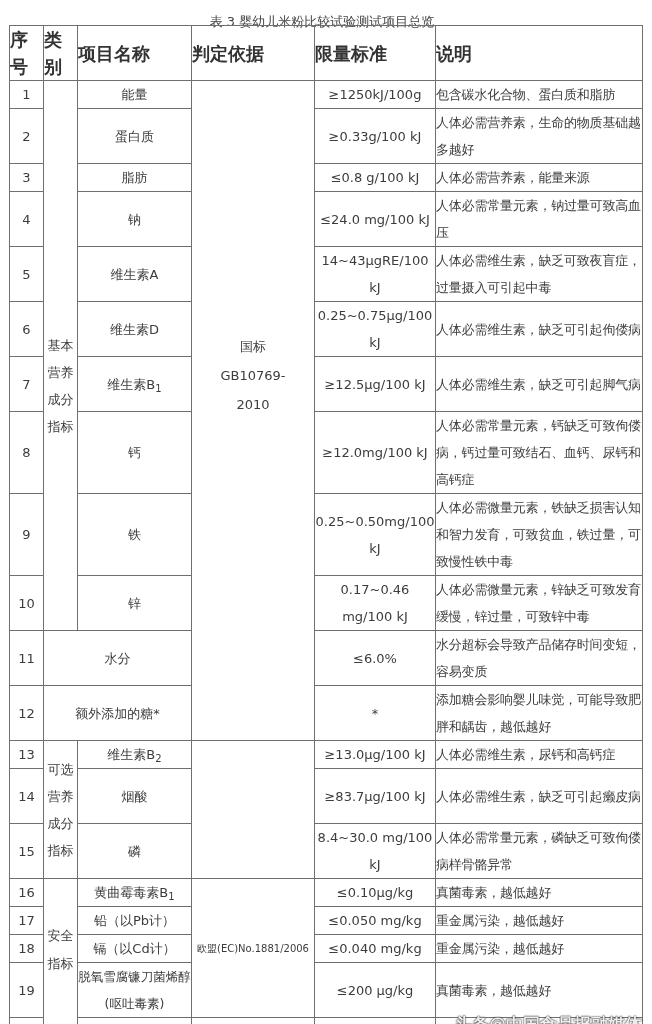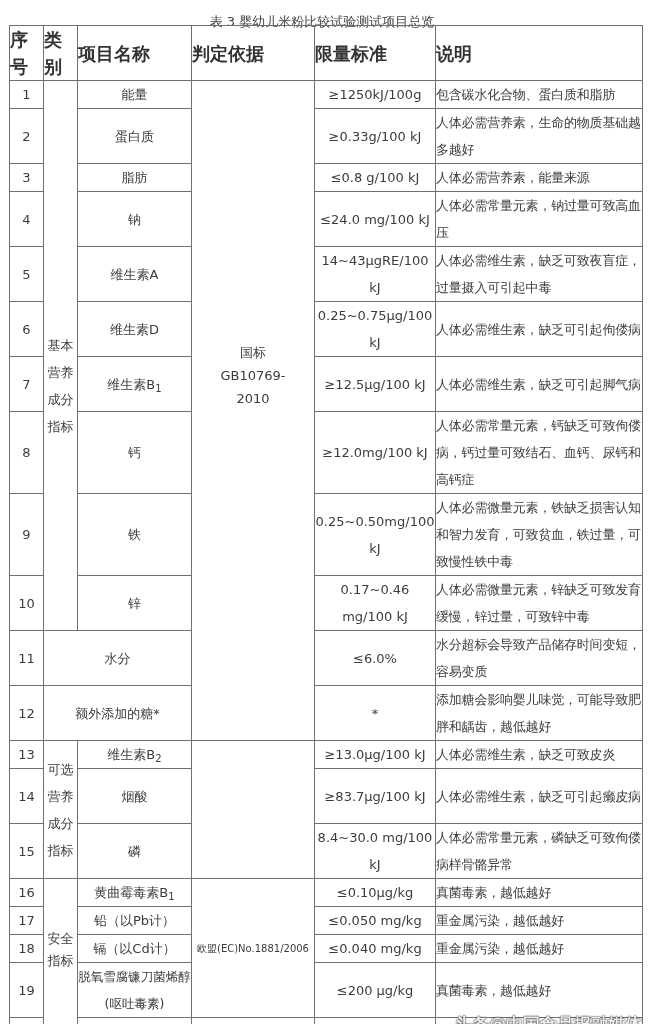--- a/index.html
+++ b/index.html
@@ -47,21 +47,21 @@
   </thead>
   <tbody>
 
     <tr style="height:28px">
       <td class="c">1</td>
       <td rowspan="10" class="cat">
         <div style="width:26px;margin:0 auto;word-break:break-all;line-height:27px;padding-top:60px;">基本营养成分指标</div>
       </td>
       <td class="c">能量</td>
       <td rowspan="12" class="c">
-        <div style="width:90px;margin:16px auto;line-height:23px;padding-bottom:70px;">国标GB10769-2010</div>
+        <div style="width:90px;margin:16px auto;line-height:29px;padding-bottom:70px;">国标GB10769-2010</div>
       </td>
       <td class="l">≥1250kJ/100g</td>
       <td class="l2">包含碳水化合物、蛋白质和脂肪</td>
     </tr>
 
     <tr style="height:55px">
       <td class="c">2</td>
       <td class="c">蛋白质</td>
       <td class="l">≥0.33g/100 kJ</td>
       <td class="l2">人体必需营养素，生命的物质基础越多越好</td>
@@ -138,41 +138,41 @@
     </tr>
 
     <tr style="height:28px">
       <td class="c">13</td>
       <td rowspan="3" class="cat">
         <div style="width:26px;margin:0 auto;word-break:break-all;line-height:27px;">可选营养成分指标</div>
       </td>
       <td class="c"><span>维生素B</span><sub>2</sub></td>
       <td rowspan="3"></td>
       <td class="l">≥13.0μg/100 kJ</td>
-      <td class="l2">人体必需维生素，缺乏可致皮炎</td>
+      <td class="l2">人体必需维生素，尿钙和高钙症</td>
     </tr>
 
     <tr style="height:55px">
       <td class="c">14</td>
       <td class="c">烟酸</td>
       <td class="l">≥83.7μg/100 kJ</td>
       <td class="l2">人体必需维生素，缺乏可引起癞皮病</td>
     </tr>
 
     <tr style="height:55px">
       <td class="c">15</td>
       <td class="c">磷</td>
       <td class="l">8.4~30.0 mg/100 kJ</td>
       <td class="l2">人体必需常量元素，磷缺乏可致佝偻病样骨骼异常</td>
     </tr>
 
     <tr style="height:28px">
       <td class="c">16</td>
       <td rowspan="5" class="cat">
-        <div style="width:26px;margin:0 auto;word-break:break-all;line-height:22px;padding-bottom:25px;">安全指标</div>
+        <div style="width:26px;margin:0 auto;word-break:break-all;line-height:28px;padding-bottom:25px;">安全指标</div>
       </td>
       <td class="c"><span>黄曲霉毒素B</span><sub>1</sub></td>
       <td rowspan="4" class="c">
         <div style="line-height:15px;white-space:normal;font-size:10px;">欧盟(EC)No.1881/2006</div>
       </td>
       <td class="l">≤0.10μg/kg</td>
       <td class="l2">真菌毒素，越低越好</td>
     </tr>
 
     <tr style="height:28px">

